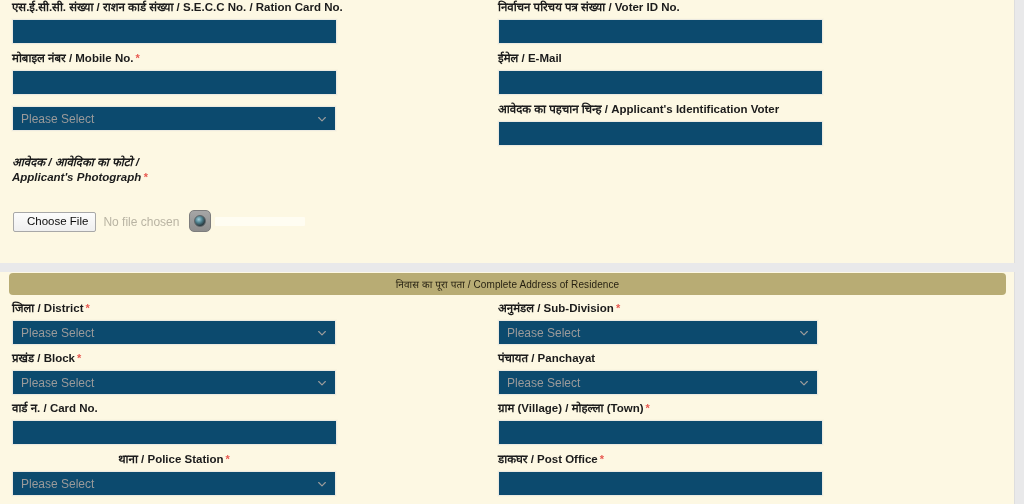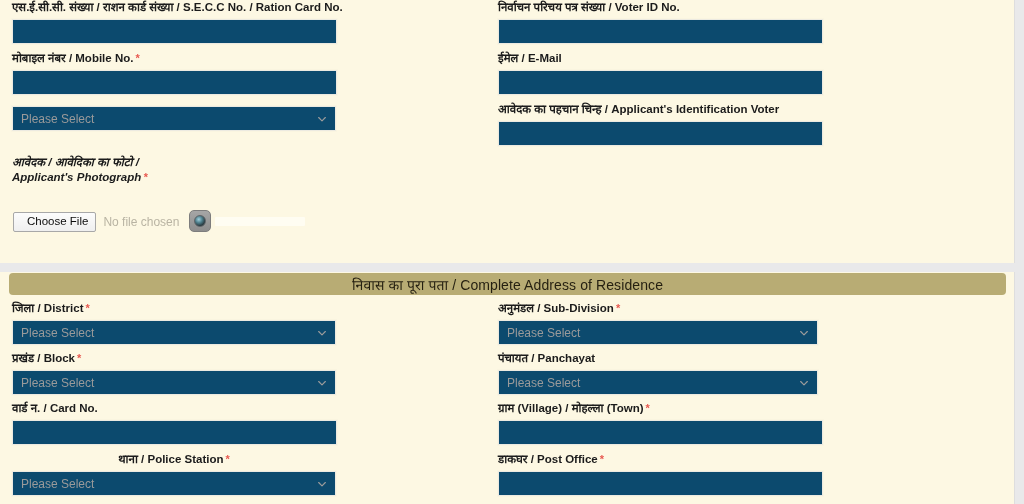--- a/index.html
+++ b/index.html
@@ -39,21 +39,21 @@
     top: 1px;
     width: 997px;
     height: 22px;
     background: #b8ac74;
     border-radius: 4px;
     display: flex;
     align-items: center;
     justify-content: center;
   }
   .section-bar-text {
-    font-size: 14px;
+    font-size: 10px;
     color: #241f10;
     letter-spacing: .1px;
     white-space: nowrap;
   }
 
   
   .field { position: absolute; }
 
   .label {
     font-size: 11.5px;

